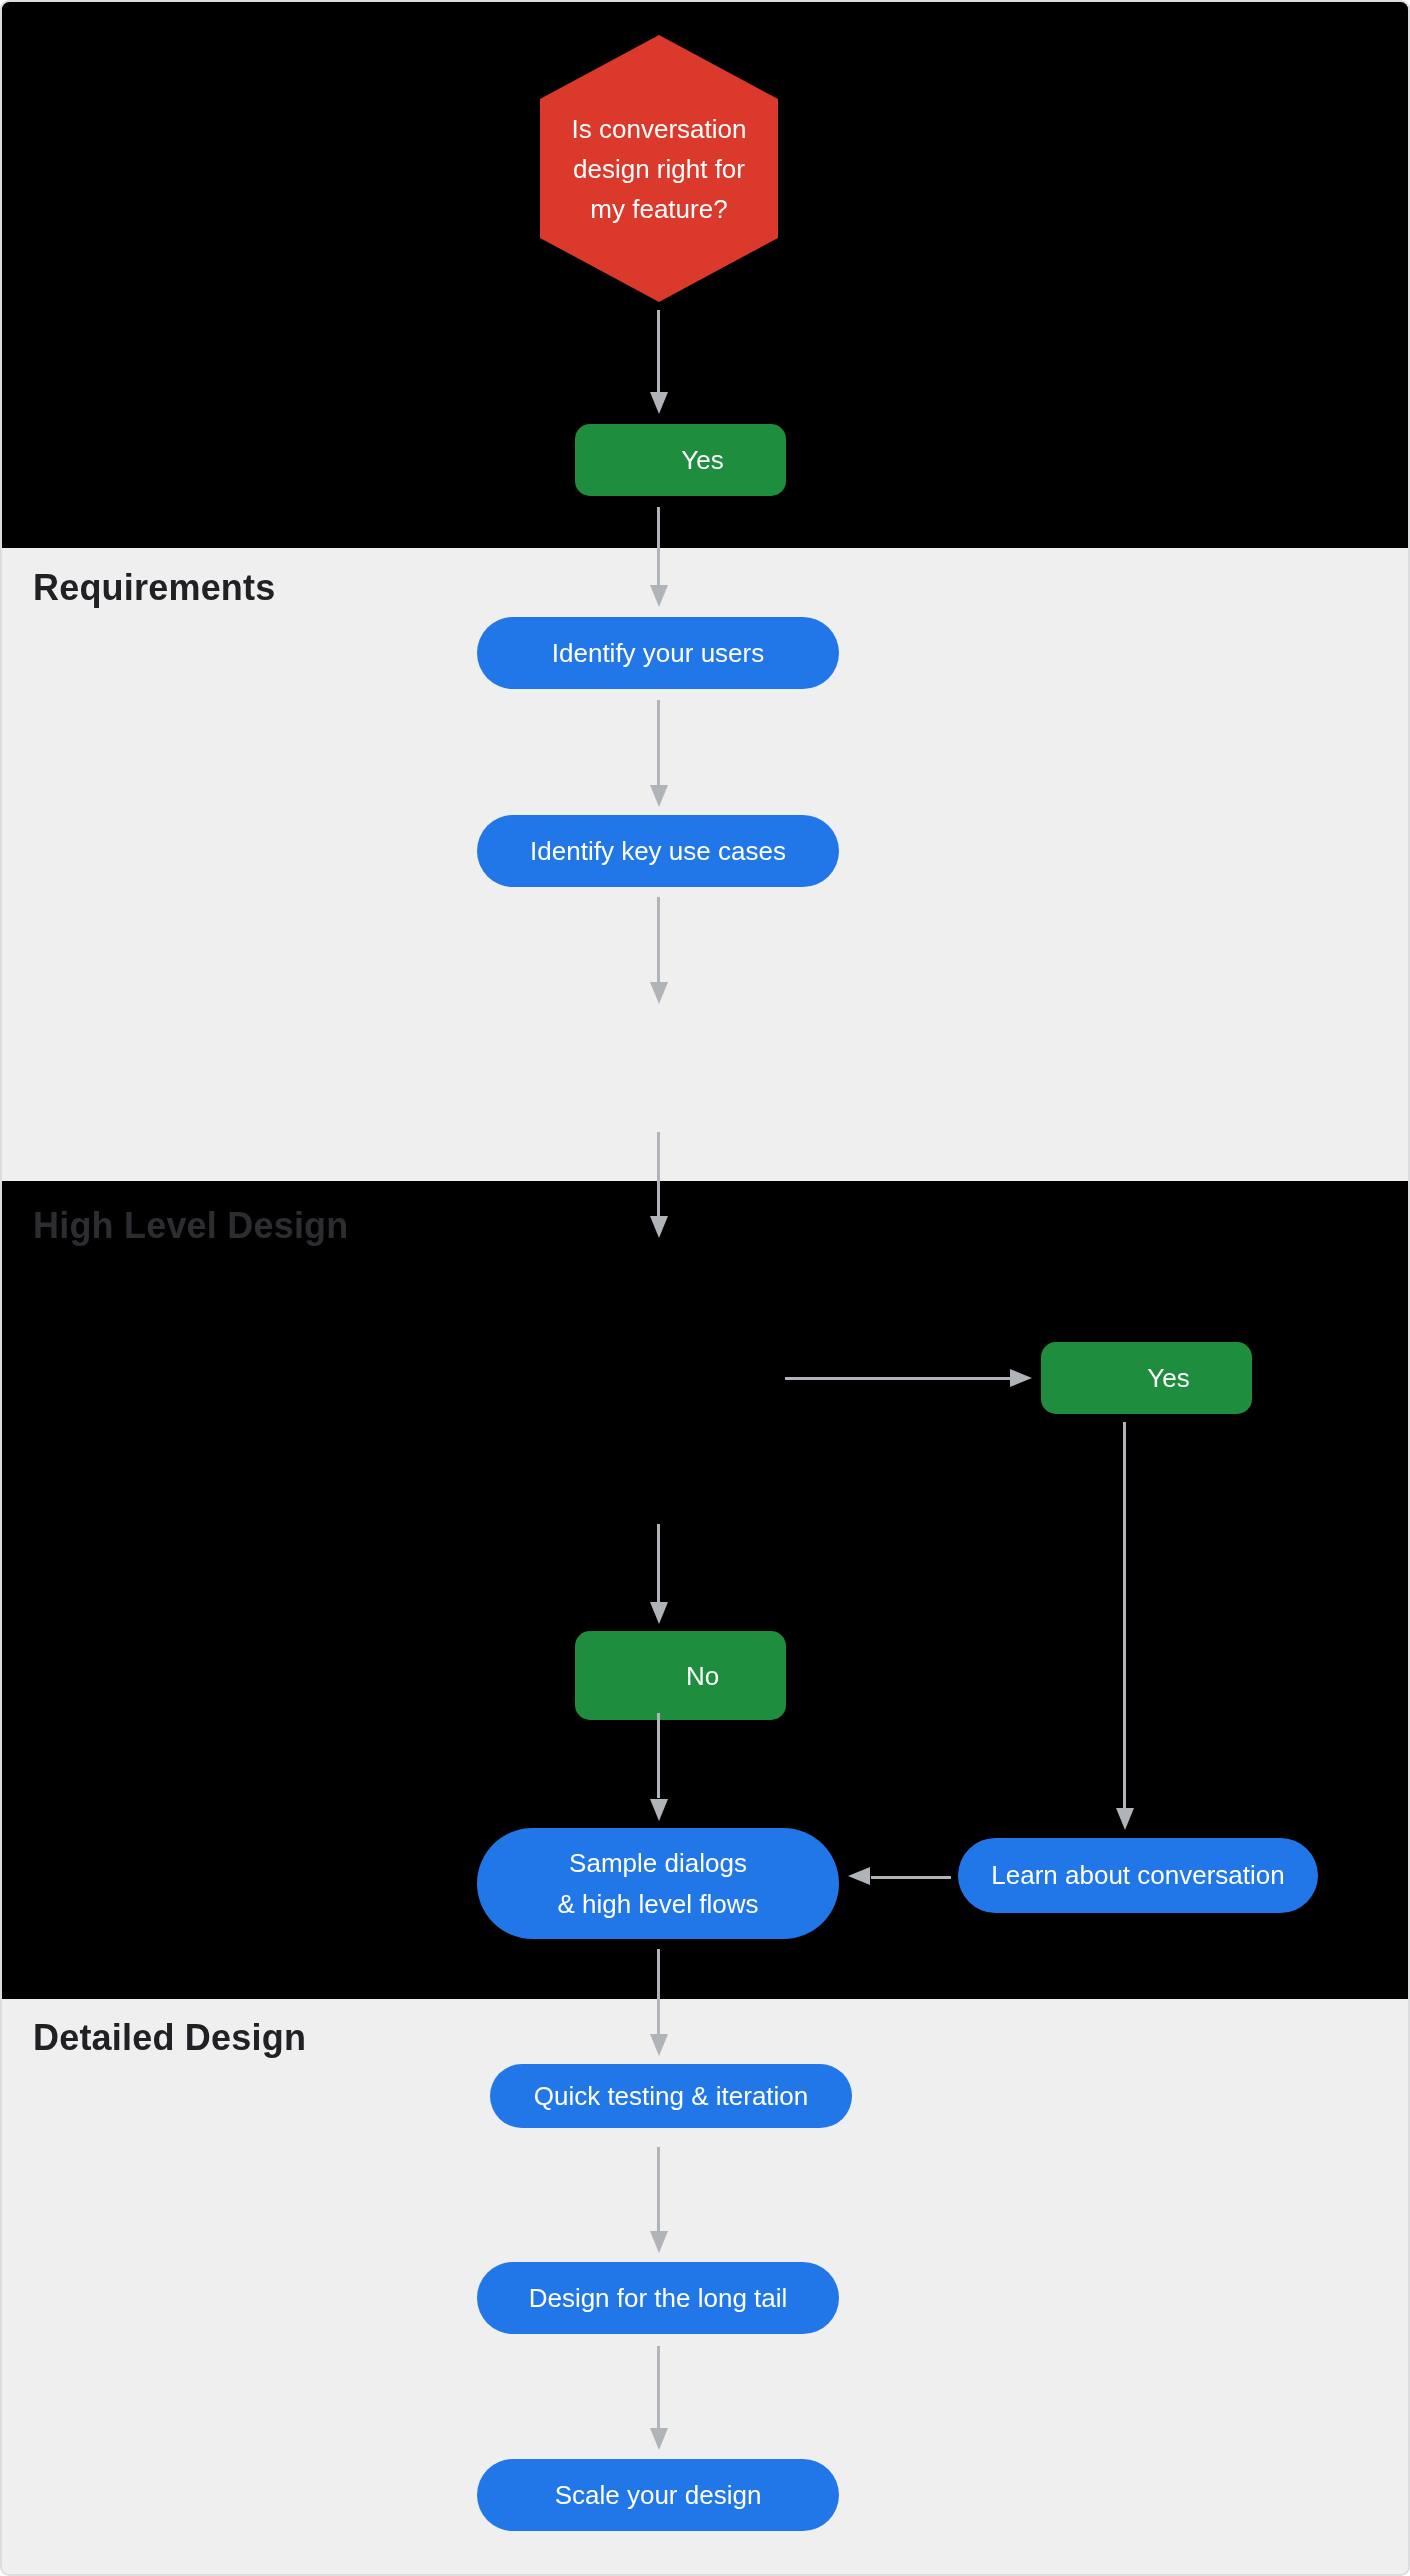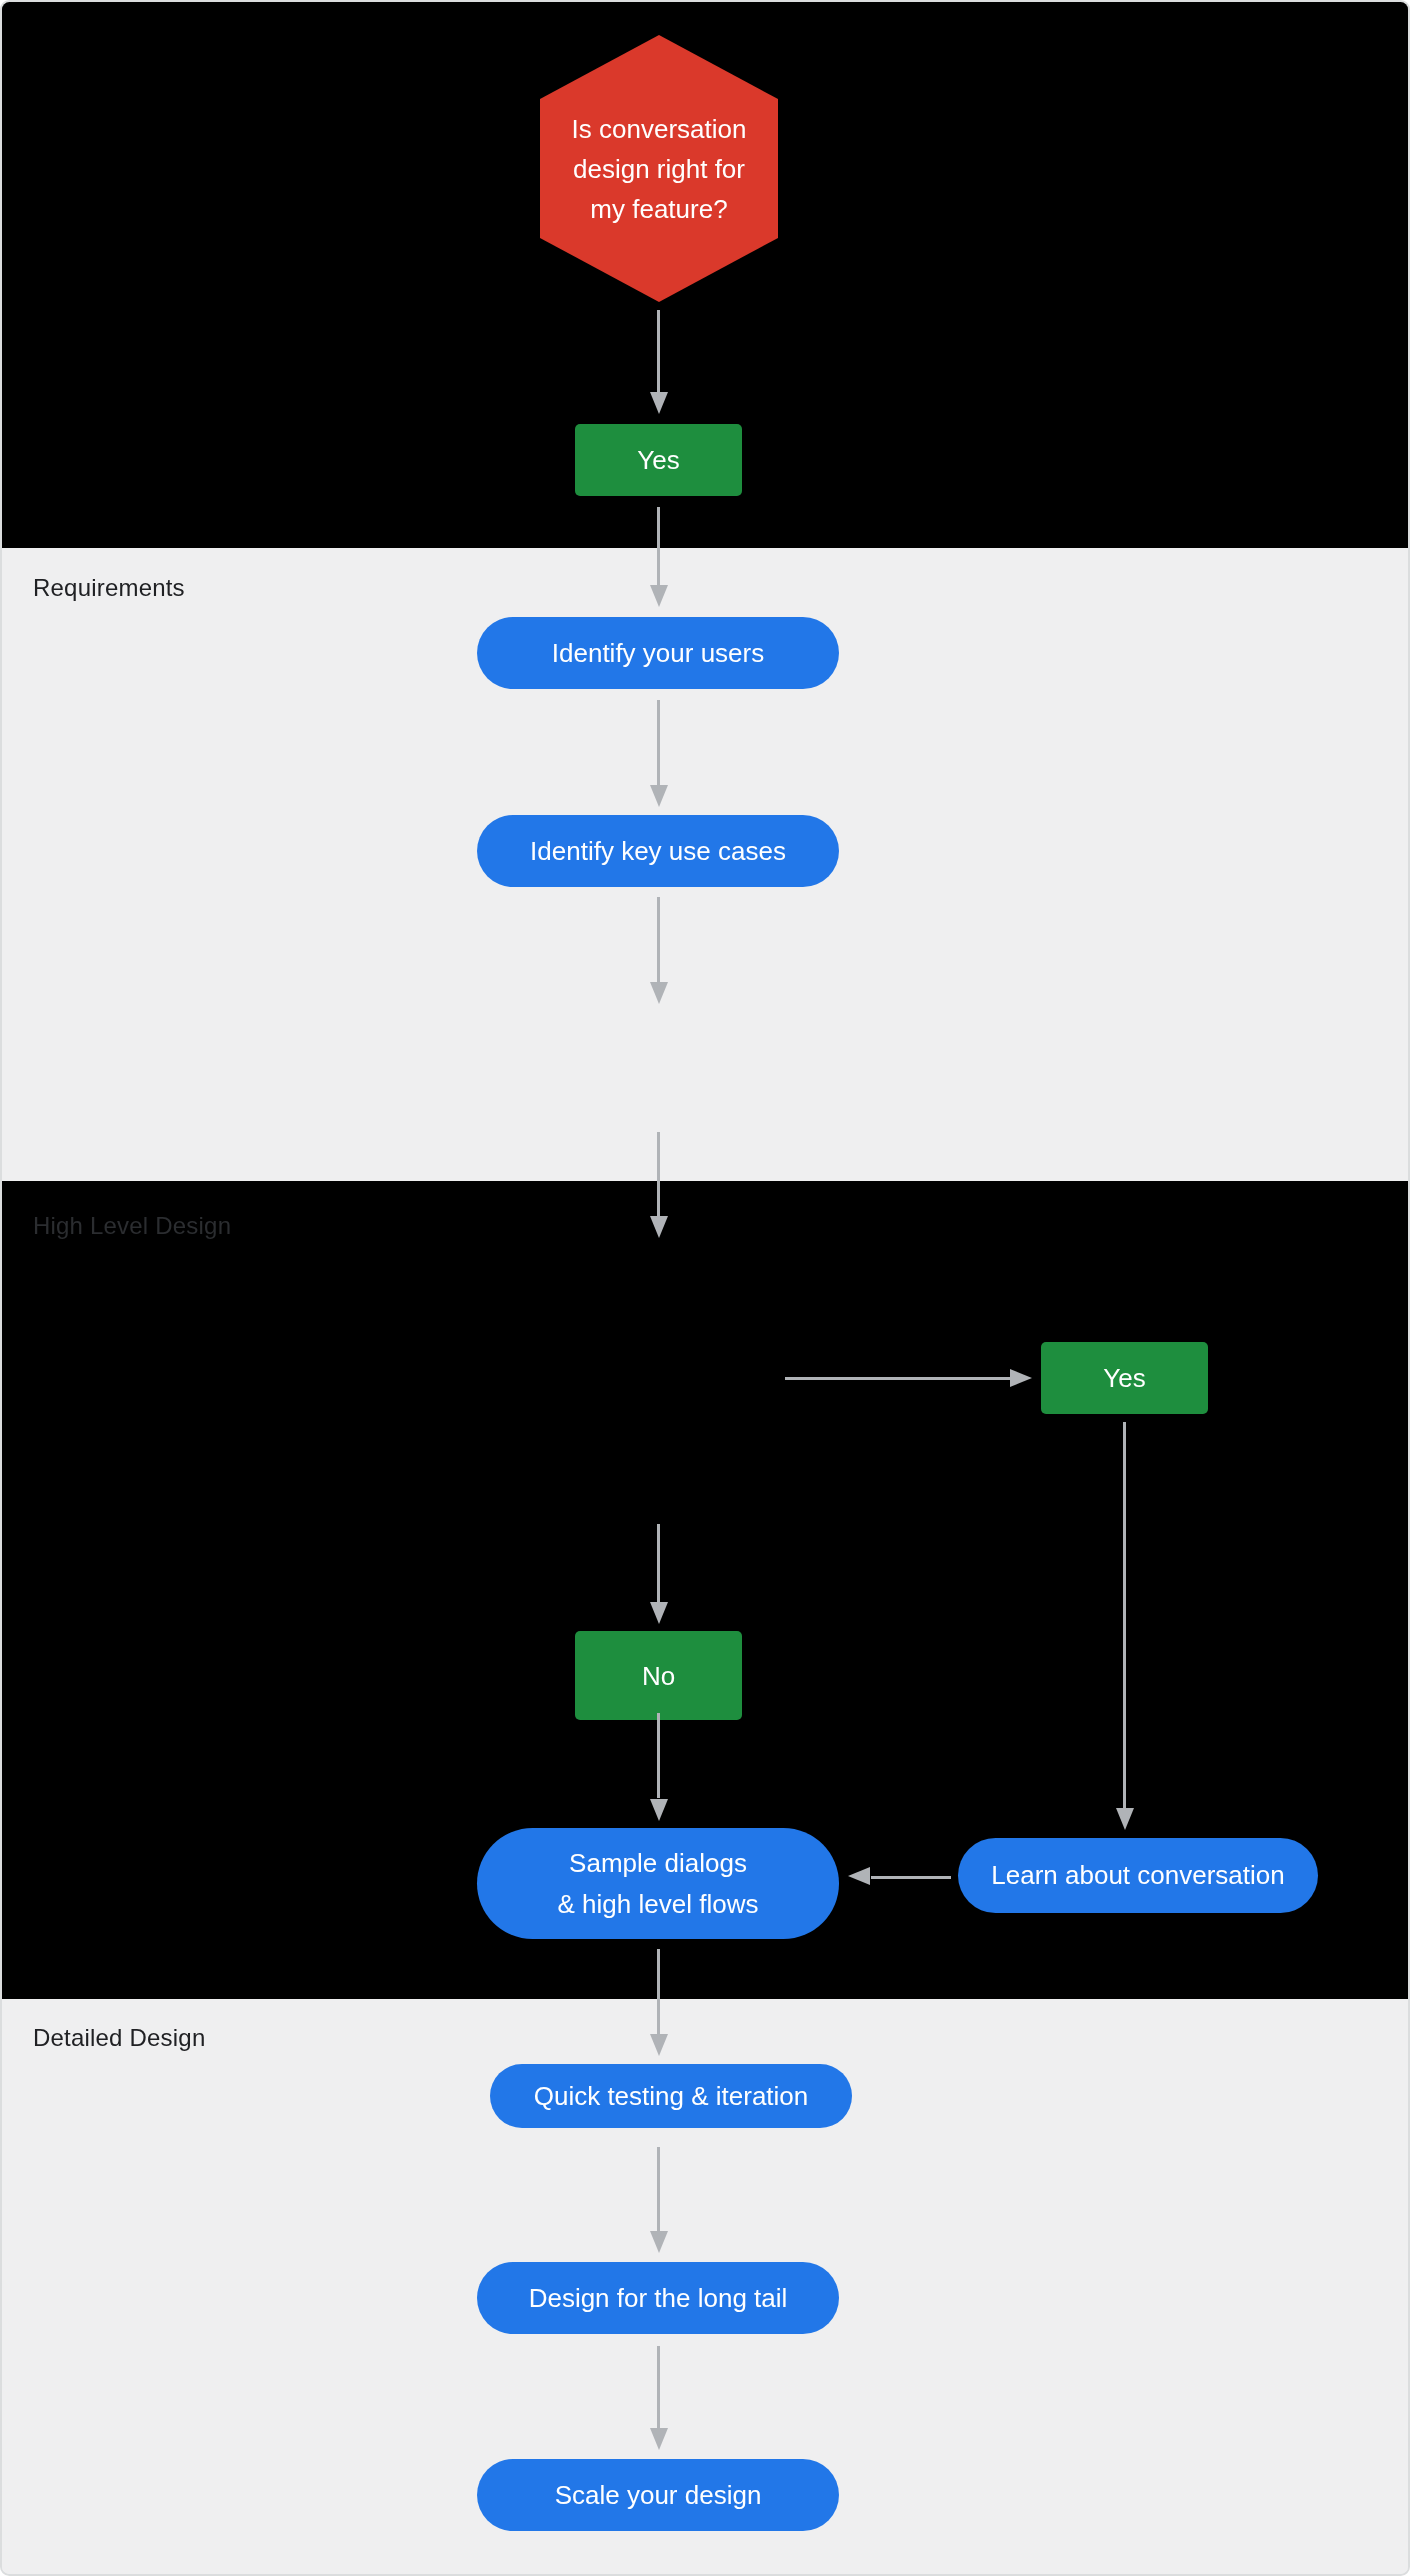--- a/index.html
+++ b/index.html
@@ -18,34 +18,34 @@
   #canvas{
     position:relative;width:1410px;height:2576px;
     font-family:"Liberation Sans","DejaVu Sans",sans-serif;
     box-sizing:border-box;border:2.8px solid var(--page-border);
     border-radius:9.3px;overflow:hidden;background:var(--background-light);
   }
   .section{position:absolute;left:0;width:100%;}
   .section.dark{background:var(--background-dark);}
   .section.light{background:var(--background-light);}
   .section-label{
-    position:absolute;left:31px;font-size:24px;line-height:39px;
-    font-weight:400;letter-spacing:0.2px;white-space:nowrap;
+    position:absolute;left:31px;font-size:36px;line-height:39px;
+    font-weight:700;letter-spacing:0.2px;white-space:nowrap;
   }
   .section-label.on-light{color:var(--section-label-light);}
   .section-label.on-dark{color:var(--section-label-dark);}
   .node{
     position:absolute;display:flex;flex-direction:column;
     align-items:center;justify-content:center;text-align:center;
     color:var(--node-text);font-size:26px;font-weight:500;line-height:40px;
   }
   .hexagon{background:var(--node-red);
     clip-path:polygon(50% 0%,100% 24%,100% 76%,50% 100%,0% 76%,0% 24%);}
   .pill{background:var(--node-blue);border-radius:927px;line-height:41px;text-align:right;}
-  .btn{background:var(--node-green);border-radius:5px;}
+  .btn{background:var(--node-green);border-radius:15px;padding-left:44px;}
   .vline{position:absolute;width:2.8px;background:var(--arrow);}
   .hline{position:absolute;height:2.8px;background:var(--arrow);}
   .head-down{position:absolute;width:0;height:0;
     border-left:9.3px solid transparent;border-right:9.3px solid transparent;
     border-top:22px solid var(--arrow);}
   .head-right{position:absolute;width:0;height:0;
     border-top:9.3px solid transparent;border-bottom:9.3px solid transparent;
     border-left:22px solid var(--arrow);}
   .head-left{position:absolute;width:0;height:0;
     border-top:9.3px solid transparent;border-bottom:9.3px solid transparent;

